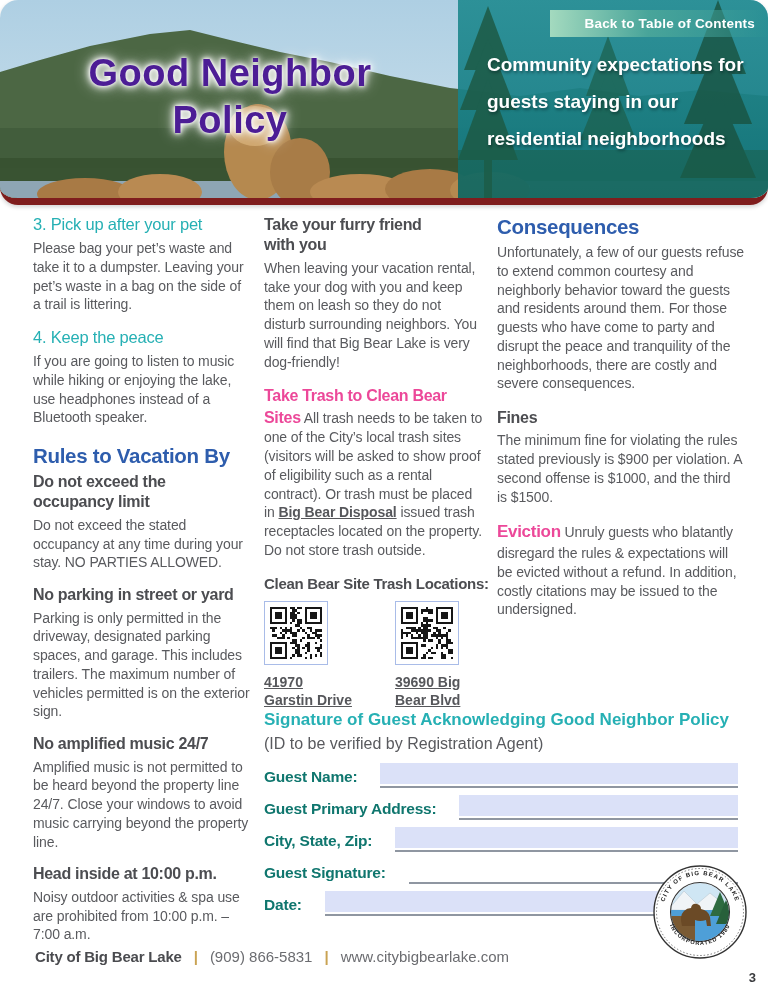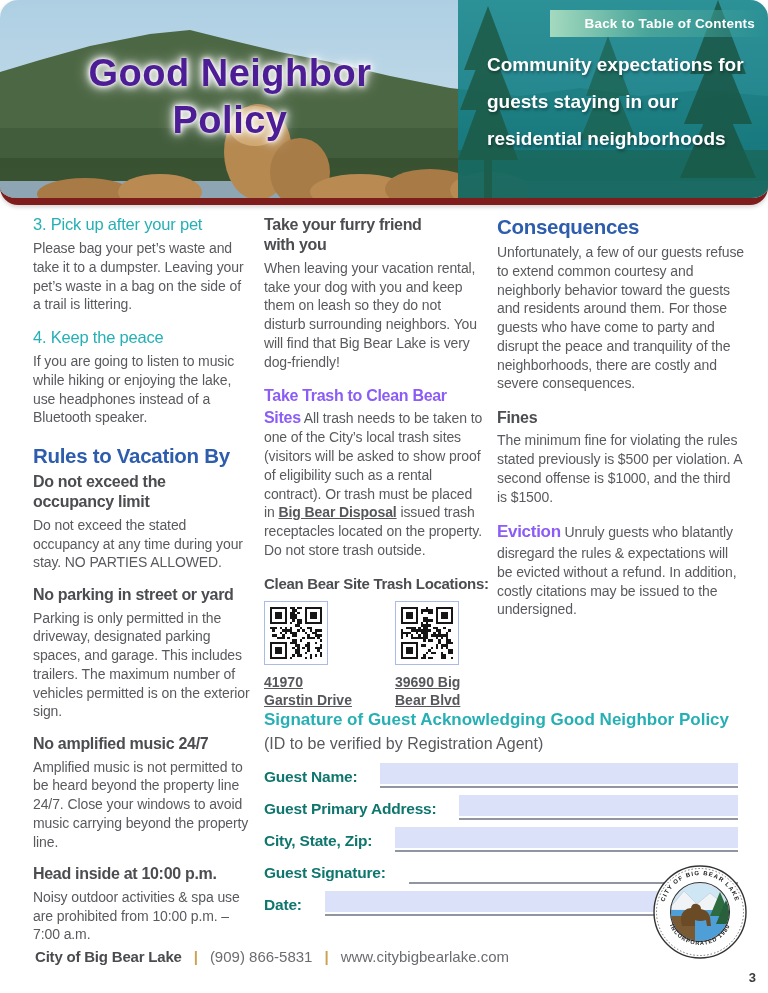--- a/index.html
+++ b/index.html
@@ -32,21 +32,21 @@
   .col3{left:497px;width:247px;}
 
   .h-teal{color:#26b0b4;font-size:16.5px;font-weight:normal;margin:14px 0 5px;
           white-space:pre;letter-spacing:-.2px;}
   .h-blue{color:#2e5dad;font-size:20.5px;font-weight:bold;margin:17px 0 4px;
           white-space:pre;letter-spacing:-.3px;}
   .h-sub{color:#4c4d51;font-size:16px;font-weight:bold;margin:13px 0 3px;
           white-space:pre;letter-spacing:-.3px;line-height:1.28;}
   .mt0{margin-top:0;}
   p.body{color:#595a5e;font-size:14px;line-height:1.34;margin:0;letter-spacing:-.1px;}
-  p.body strong.runin{color:#8b5cf6;font-size:16px;letter-spacing:-.3px;}
+  p.body strong.runin{color:#ec4899;font-size:16px;letter-spacing:-.3px;}
   .link-strong{color:#56575b;font-weight:bold;text-decoration:underline;cursor:pointer;}
 
   .loc-label{color:#4c4d51;font-size:15px;font-weight:bold;margin:15px 0 9px;white-space:pre;letter-spacing:-.3px;}
   .qr-row{display:flex;gap:43px;}
   .qr-item{width:104px;}
   .qr-box{width:52px;height:52px;border:1.5px solid #a9bce8;background:#fff;padding:5px;}
   .qr-label{display:inline-block;font-size:14px;font-weight:bold;color:#56575b;
           text-decoration:underline;margin-top:8px;line-height:1.35;max-width:95px;cursor:pointer;}
 
   
@@ -422,21 +422,21 @@
         <span class="qr-label">39690 Big Bear Blvd</span>
       </div>
     </div>
   </div>
 
   <div class="col col3">
     <div class="h-blue mt0">Consequences</div>
     <p class="body">Unfortunately, a few of our guests refuse to extend common courtesy and neighborly behavior toward the guests and residents around them. For those guests who have come to party and disrupt the peace and tranquility of the neighborhoods, there are costly and severe consequences.</p>
 
     <div class="h-sub" style="margin-top:15px">Fines</div>
-    <p class="body">The minimum fine for violating the rules stated previously is $500 per violation. A second offense is $1000, and the third is $1500.</p>
+    <p class="body">The minimum fine for violating the rules stated previously is $900 per violation. A second offense is $1000, and the third is $1500.</p>
 
     <p class="body" style="margin-top:15px">
       <strong class="runin" style="font-size:17px">Eviction</strong><span> Unruly guests who blatantly disregard the rules &amp; expectations will be evicted without a refund. In addition, costly citations may be issued to the undersigned.</span>
     </p>
   </div>
 
   <div class="signature">
     <div class="sig-heading">
       <span class="teal">Signature of Guest Acknowledging Good Neighbor Policy</span><span class="note"> (ID to be verified by Registration Agent)</span>
     </div>

